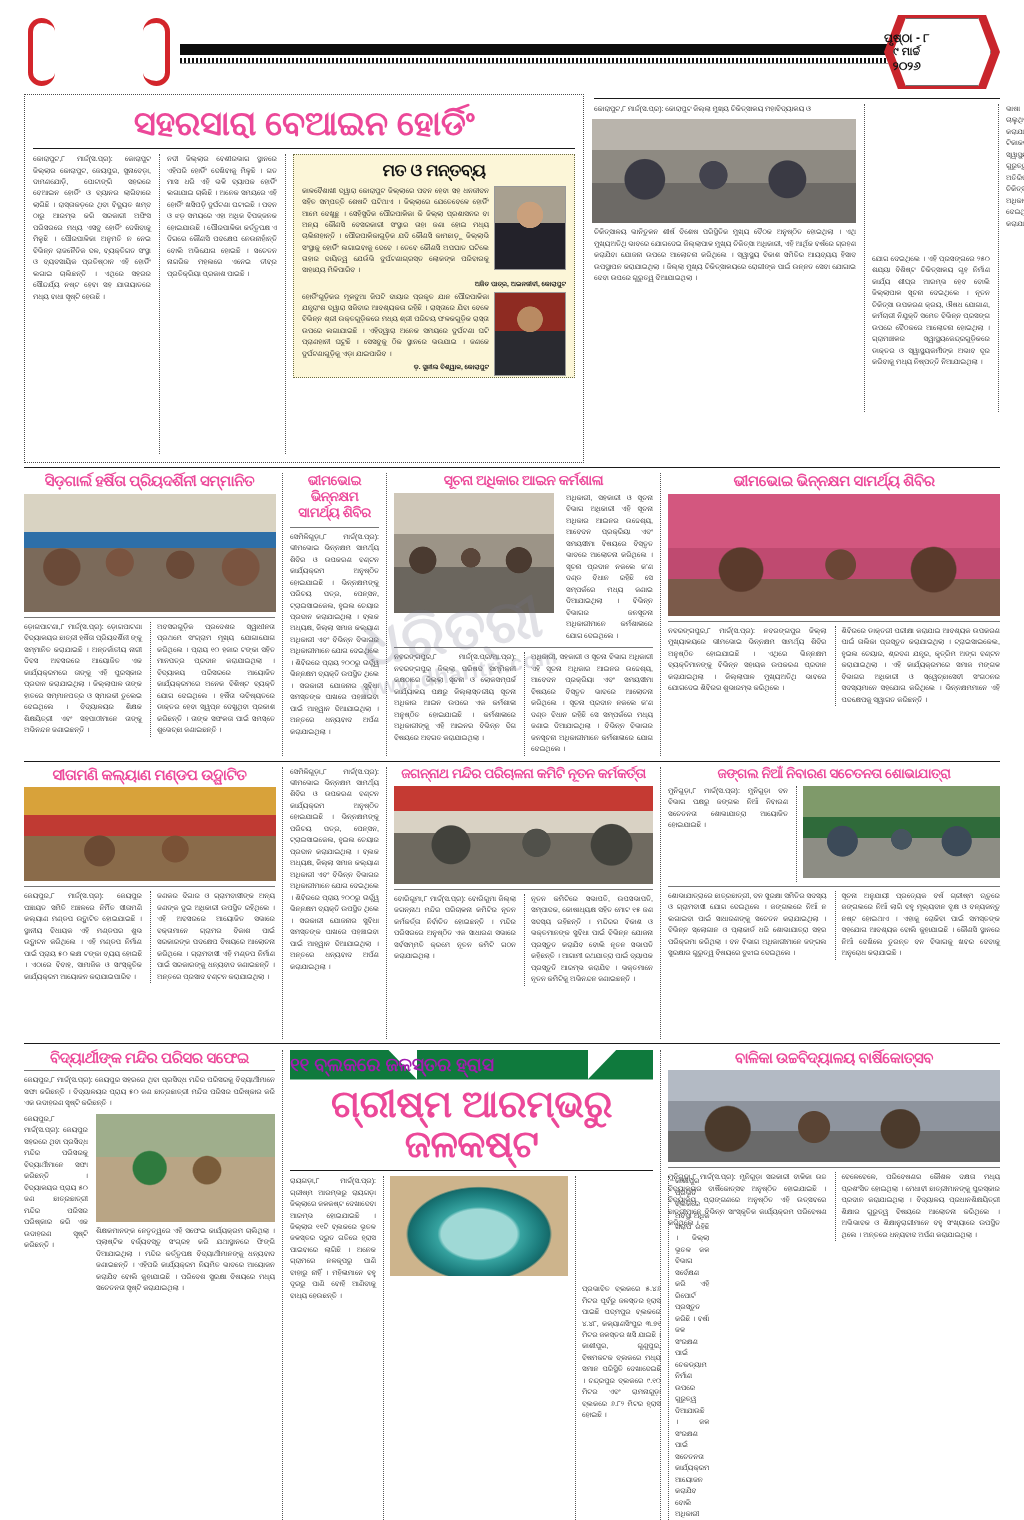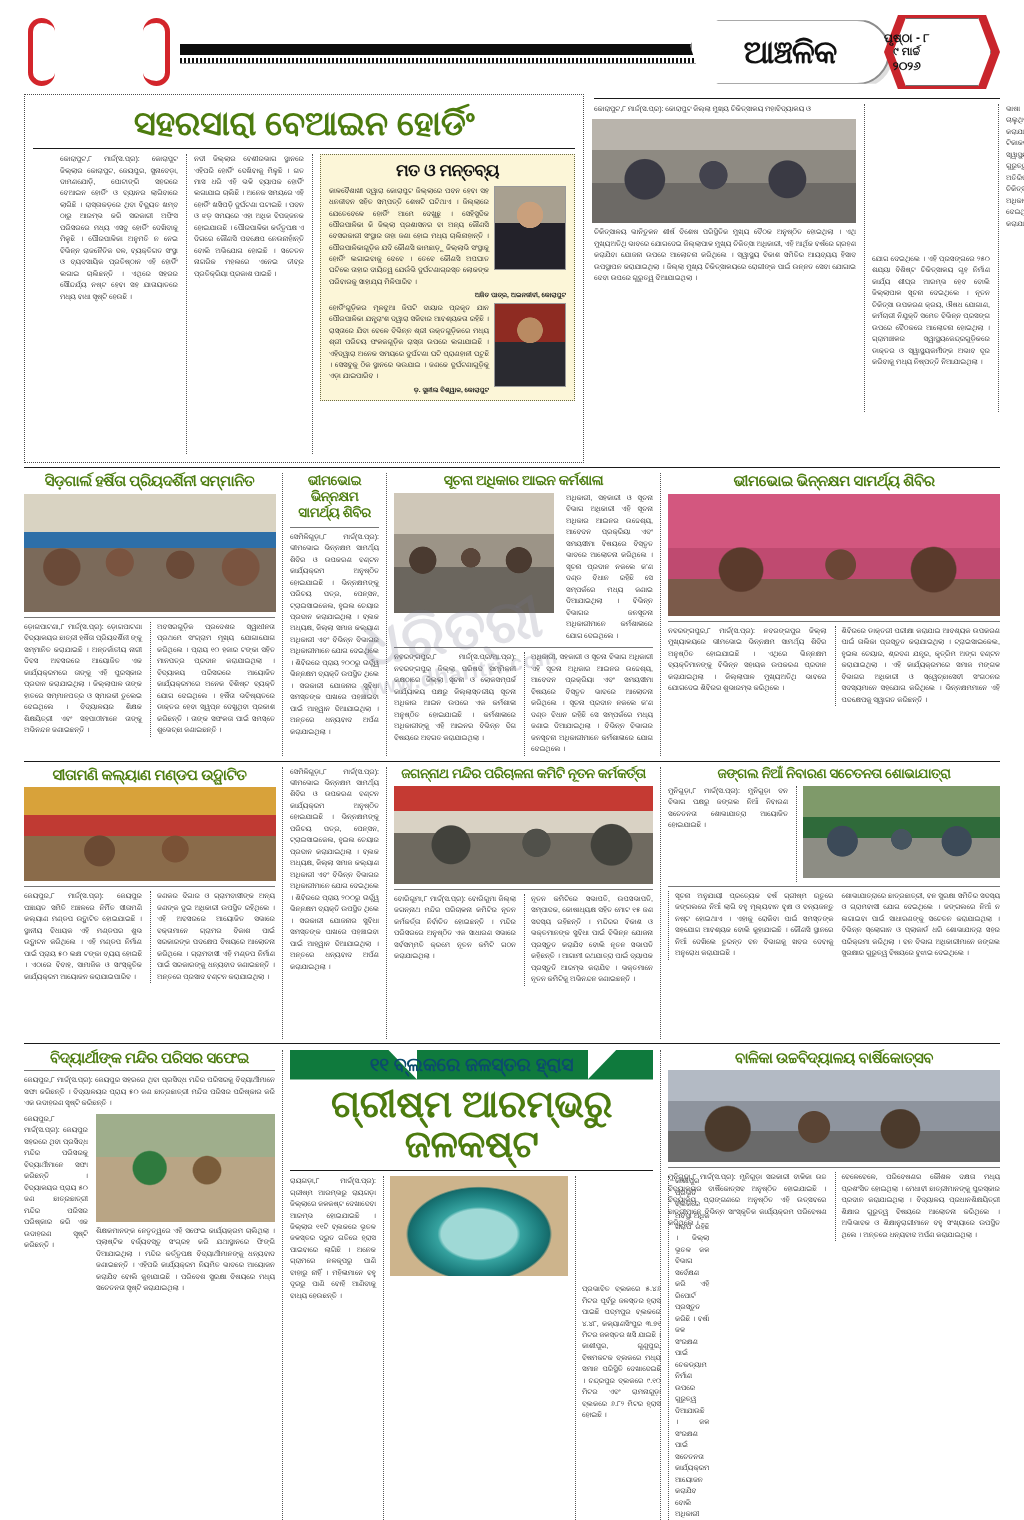--- a/index.html
+++ b/index.html
@@ -55,21 +55,21 @@
       clip-path:polygon(12% 0,88% 0,100% 50%,88% 100%,12% 100%,0 50%); }
   .date-badge .hexwhite { position:absolute; left:9px; right:9px; top:3px; bottom:3px;
       background:#fff; border:1.5px solid #6f6f6f;
       clip-path:polygon(13% 0,87% 0,100% 50%,87% 100%,13% 100%,0 50%); }
   .date-badge .dtxt { position:relative; text-align:center; line-height:1.22; }
   .date-badge .d1 { font-size:12px; font-weight:bold; }
   .date-badge .d2 { font-size:11px; font-weight:bold; }
   .date-badge .d3 { font-size:12px; font-weight:bold; }
 
   
-  .hl { font-weight:bold; color:#4d7c0f; text-align:center; line-height:1.06; letter-spacing:-.5px; }
+  .hl { font-weight:bold; color:#ec4899; text-align:center; line-height:1.06; letter-spacing:-.5px; }
   .hl-xl { font-size:34px; }
   .hl-lg { font-size:26px; }
   .hl-md { font-size:14px; }
   .hl-sm { font-size:15px; }
   .hl-xs { font-size:13.5px; }
 
   .body-txt {
     font-size:7.1px; line-height:1.62; text-align:justify; color:#1b1b1b;
     hyphens:auto; word-spacing:-.2px;
   }
@@ -100,22 +100,22 @@
   .band { display:flex; }
   .cell { padding:0 7px; }
 
   .green-banner { position:relative; height:30px; margin:0 0 4px; }
   .green-banner .gb-bg { position:absolute; inset:0; background:#0f7a3d;
       clip-path:polygon(0 0,100% 0,100% 100%,0 100%); }
   .green-banner .gb-notch-l { position:absolute; left:27%; top:0; bottom:0; width:8%; background:#fff;
       clip-path:polygon(100% 0,0 0,100% 100%); }
   .green-banner .gb-notch-r { position:absolute; right:10%; top:0; bottom:0; width:8%; background:#fff;
       clip-path:polygon(0 0,100% 0,0 100%); }
-  .green-banner .gb-txt { position:relative; color:#0c4a6e; font-weight:bold; font-size:19px;
-      text-align:center; line-height:30px; letter-spacing:-.3px; }
+  .green-banner .gb-txt { position:relative; color:#a21caf; font-weight:bold; font-size:19px;
+      line-height:30px; letter-spacing:-.3px; }
 
   .watermark {
     position:absolute; left:300px; top:600px; width:330px; height:210px;
     font-size:58px; font-weight:bold; color:rgba(120,120,140,.22);
     transform:rotate(-10deg); pointer-events:none; line-height:1.05; z-index:5;
     text-align:center;
   }
   .watermark .w2 { font-size:22px; letter-spacing:1px; }
   .ph-meeting { background:
       radial-gradient(circle at 20% 58%, #3a3a44 0 9%, transparent 9.5%),
@@ -179,43 +179,39 @@
   <div class="masthead">
     <div class="logo-wrap">
       <div class="logo-bracket"></div>
     </div>
 
     <div class="rule-wrap">
       <div class="rule-thick"></div>
       <div class="rule-dotted"></div>
     </div>
 
-    <div class="sec-tag">
-      <div class="shape"></div>
-      <div class="txt">ଆଞ୍ଚଳିକ</div>
-    </div>
 
     <div class="date-badge">
       <div class="hexred"></div>
       <div class="hexwhite"></div>
       <div class="dtxt">
         <div class="d1">ପୃଷ୍ଠା - ୮</div>
         <div class="d2">୯ ମାର୍ଚ୍ଚ</div>
         <div class="d3">୨୦୨୬</div>
       </div>
     </div>
   </div>
 
   <div class="top-sec">
 
     <div class="top-left">
       <div class="hl hl-xl" style="margin:4px 0 7px;">ସହରସାରା ବେଆଇନ ହୋର୍ଡିଂ</div>
       <div class="hrule" style="margin-bottom:5px;"></div>
       <div class="cols3" style="height:300px;">
-        <div class="col" style="width:118px; flex:0 0 118px;margin-left:27px;">
+        <div class="col" style="width:118px; flex:0 0 118px;">
           <div class="body-txt">କୋରାପୁଟ,୮ ମାର୍ଚ୍ଚ(ସ.ପ୍ର): କୋରାପୁଟ ଜିଲ୍ଲାର କୋରାପୁଟ, ଜେୟପୁର, ସୁନାବେଡ଼ା, ଦାମଣଯୋଡ଼ି, ପୋଟାଙ୍ଗି ସହରରେ ବେଆଇନ ହୋର୍ଡିଂ ଓ ବ୍ୟାନର ଲାଗିବାରେ ଲାଗିଛି । ରାସ୍ତାକଡ଼ରେ ଥିବା ବିଦ୍ୟୁତ ଖମ୍ବ ଠାରୁ ଆରମ୍ଭ କରି ସରକାରୀ ଅଫିସ ପରିସରରେ ମଧ୍ୟ ଏସବୁ ହୋର୍ଡିଂ ଦେଖିବାକୁ ମିଳୁଛି । ପୌରପାଳିକା ଅନୁମତି ନ ନେଇ ବିଭିନ୍ନ ରାଜନୈତିକ ଦଳ, ବ୍ୟକ୍ତିଗତ ସଂସ୍ଥା ଓ ବ୍ୟବସାୟିକ ପ୍ରତିଷ୍ଠାନ ଏହି ହୋର୍ଡିଂ ଲଗାଇ ଚାଲିଛନ୍ତି । ଏଥିରେ ସହରର ସୌନ୍ଦର୍ଯ୍ୟ ନଷ୍ଟ ହେବା ସହ ଯାତାୟାତରେ ମଧ୍ୟ ବାଧା ସୃଷ୍ଟି ହେଉଛି ।</div>
         </div>
         <div class="col vrule" style="width:118px; flex:0 0 118px; padding-left:7px;">
           <div class="body-txt">ନଦୀ ଜିଲ୍ଲାର ବେଶୀରଭାଗ ସ୍ଥାନରେ ଏହିପରି ହୋର୍ଡିଂ ଦେଖିବାକୁ ମିଳୁଛି । ଗତ ମାସ ଧରି ଏହି ଭଳି ବ୍ୟାପକ ହୋର୍ଡିଂ ଲଗାଯାଇ ଚାଲିଛି । ଅନେକ ସମୟରେ ଏହି ହୋର୍ଡିଂ ଖସିପଡ଼ି ଦୁର୍ଘଟଣା ଘଟାଇଛି । ପବନ ଓ ଝଡ଼ ସମୟରେ ଏହା ଅଧିକ ବିପଜ୍ଜନକ ହୋଇଯାଉଛି । ପୌରପାଳିକା କର୍ତ୍ତୃପକ୍ଷ ଏ ଦିଗରେ କୌଣସି ପଦକ୍ଷେପ ନେଉନାହାଁନ୍ତି ବୋଲି ଅଭିଯୋଗ ହୋଇଛି । ସଚେତନ ନାଗରିକ ମହଲରେ ଏନେଇ ତୀବ୍ର ପ୍ରତିକ୍ରିୟା ପ୍ରକାଶ ପାଇଛି ।</div>
         </div>
         <div class="col vrule" style="flex:1; padding-left:7px;">
 
           <div class="opinion">
             <h3>ମତ ଓ ମନ୍ତବ୍ୟ</h3>
             <div class="op-photo ph-portrait-a"></div>
@@ -349,25 +345,25 @@
       <div class="cols2" style="margin-top:5px;">
         <div class="col" style="flex:0 0 120px;">
           <div class="body-txt">ମୁନିଗୁଡ଼ା,୮ ମାର୍ଚ୍ଚ(ସ.ପ୍ର): ମୁନିଗୁଡ଼ା ବନ ବିଭାଗ ପକ୍ଷରୁ ଜଙ୍ଗଲ ନିଆଁ ନିବାରଣ ସଚେତନତା ଶୋଭାଯାତ୍ରା ଆୟୋଜିତ ହୋଇଯାଇଛି ।</div>
         </div>
         <div class="col vrule" style="padding-left:6px;">
           <div class="photo ph-rally" style="width:100%;height:92px;margin-bottom:4px;"></div>
         </div>
       </div>
       <div class="hrule-thin" style="margin:4px 0 4px;"></div>
       <div class="cols2">
+        <div class="col">
+            <div class="body-txt">ଶୋଭାଯାତ୍ରାରେ ଛାତ୍ରଛାତ୍ରୀ, ବନ ସୁରକ୍ଷା ସମିତିର ସଦସ୍ୟ ଓ ଗ୍ରାମବାସୀ ଯୋଗ ଦେଇଥିଲେ । ଜଙ୍ଗଲରେ ନିଆଁ ନ ଲଗାଇବା ପାଇଁ ସାଧାରଣଙ୍କୁ ସଚେତନ କରାଯାଇଥିଲା । ବିଭିନ୍ନ ସ୍ଲୋଗାନ ଓ ପ୍ଲାକାର୍ଡ ଧରି ଶୋଭାଯାତ୍ରା ସହର ପରିକ୍ରମା କରିଥିଲା । ବନ ବିଭାଗ ଅଧିକାରୀମାନେ ଜଙ୍ଗଲ ସୁରକ୍ଷାର ଗୁରୁତ୍ୱ ବିଷୟରେ ବୁଝାଇ ଦେଇଥିଲେ ।</div>
+          </div>
         <div class="col vrule" style="padding-left:6px;">
             <div class="body-txt">ସୂଚନା ଅନୁଯାୟୀ ପ୍ରତ୍ୟେକ ବର୍ଷ ଗ୍ରୀଷ୍ମ ଋତୁରେ ଜଙ୍ଗଲରେ ନିଆଁ ଲାଗି ବହୁ ମୂଲ୍ୟବାନ ବୃକ୍ଷ ଓ ବନ୍ୟଜନ୍ତୁ ନଷ୍ଟ ହୋଇଥାଏ । ଏହାକୁ ରୋକିବା ପାଇଁ ସମସ୍ତଙ୍କ ସହଯୋଗ ଆବଶ୍ୟକ ବୋଲି କୁହାଯାଇଛି । କୌଣସି ସ୍ଥାନରେ ନିଆଁ ଦେଖିଲେ ତୁରନ୍ତ ବନ ବିଭାଗକୁ ଖବର ଦେବାକୁ ଅନୁରୋଧ କରାଯାଇଛି ।</div>
-          </div>
-        <div class="col">
-            <div class="body-txt">ଶୋଭାଯାତ୍ରାରେ ଛାତ୍ରଛାତ୍ରୀ, ବନ ସୁରକ୍ଷା ସମିତିର ସଦସ୍ୟ ଓ ଗ୍ରାମବାସୀ ଯୋଗ ଦେଇଥିଲେ । ଜଙ୍ଗଲରେ ନିଆଁ ନ ଲଗାଇବା ପାଇଁ ସାଧାରଣଙ୍କୁ ସଚେତନ କରାଯାଇଥିଲା । ବିଭିନ୍ନ ସ୍ଲୋଗାନ ଓ ପ୍ଲାକାର୍ଡ ଧରି ଶୋଭାଯାତ୍ରା ସହର ପରିକ୍ରମା କରିଥିଲା । ବନ ବିଭାଗ ଅଧିକାରୀମାନେ ଜଙ୍ଗଲ ସୁରକ୍ଷାର ଗୁରୁତ୍ୱ ବିଷୟରେ ବୁଝାଇ ଦେଇଥିଲେ ।</div>
           </div>
       </div>
     </div>
   </div>
 
   <div class="hrule" style="margin:4px 0 6px;"></div>
 
   <div class="band">
 
     <div class="cell" style="width:258px; padding-left:0;">

